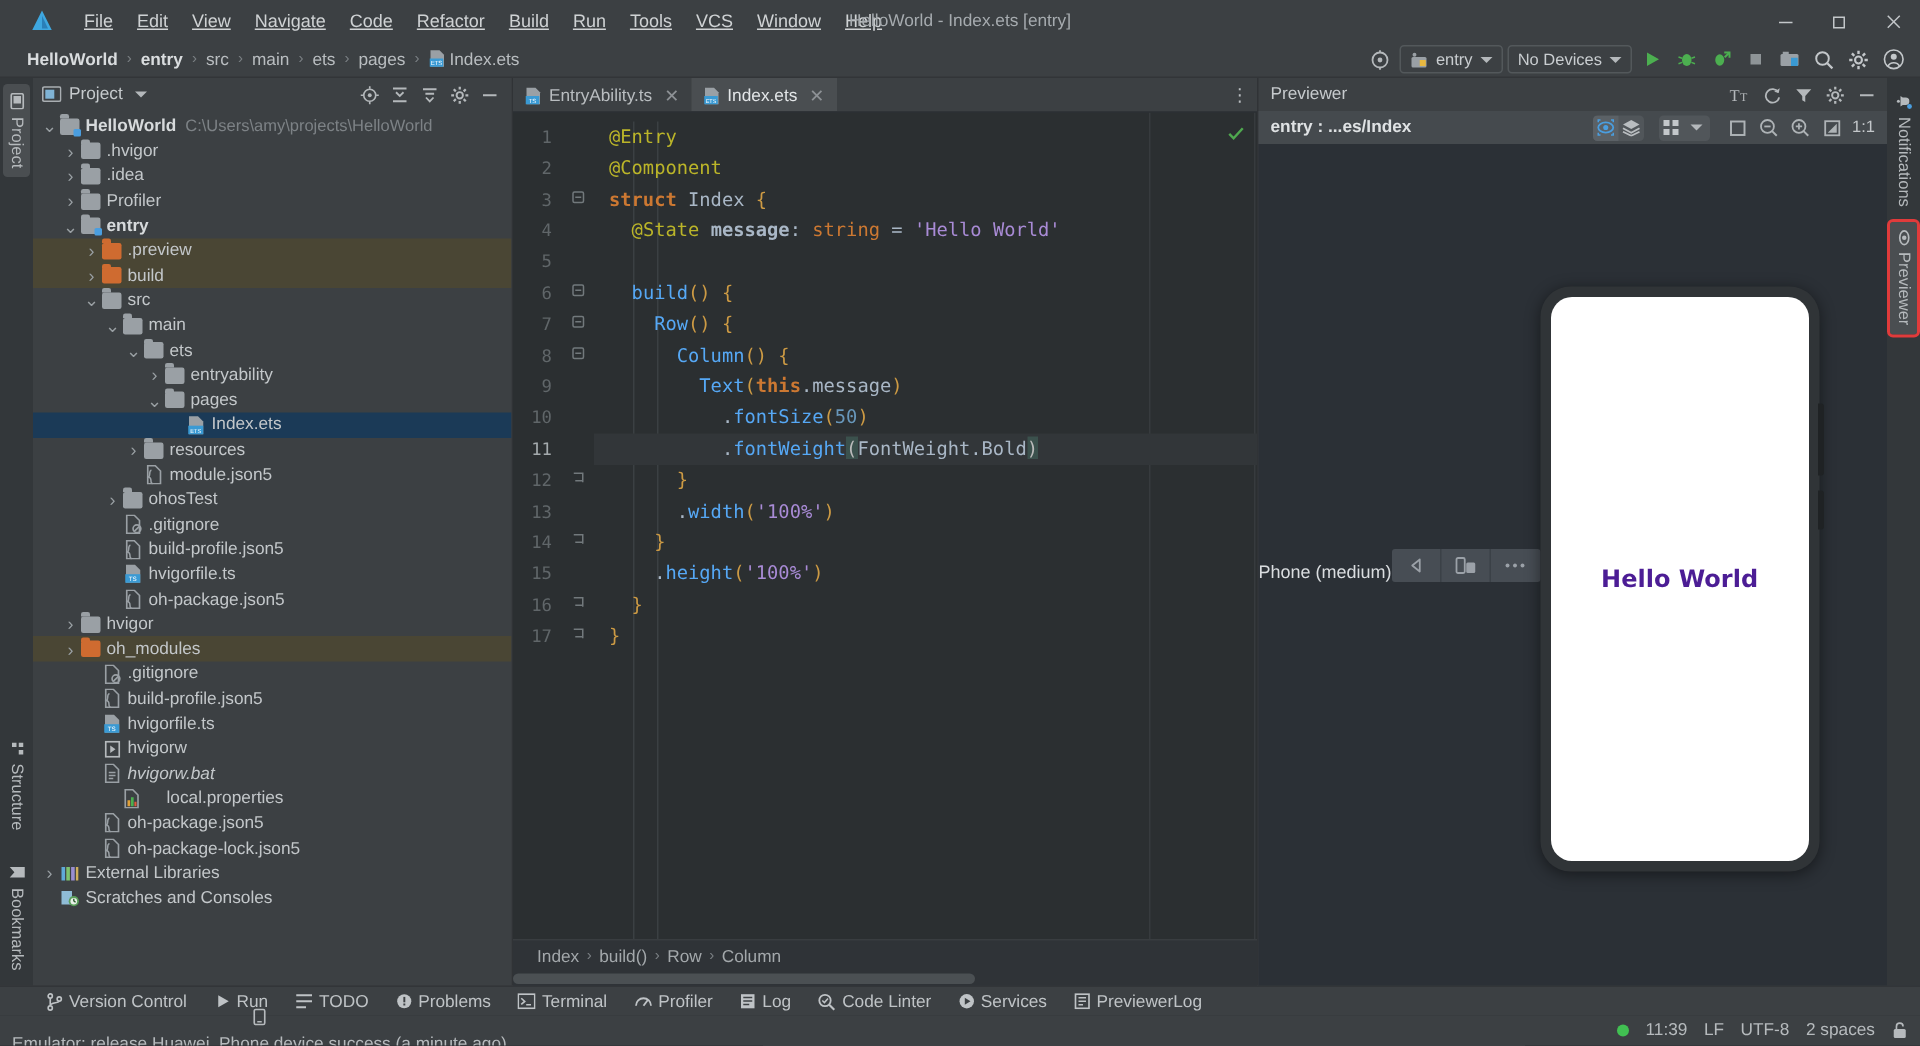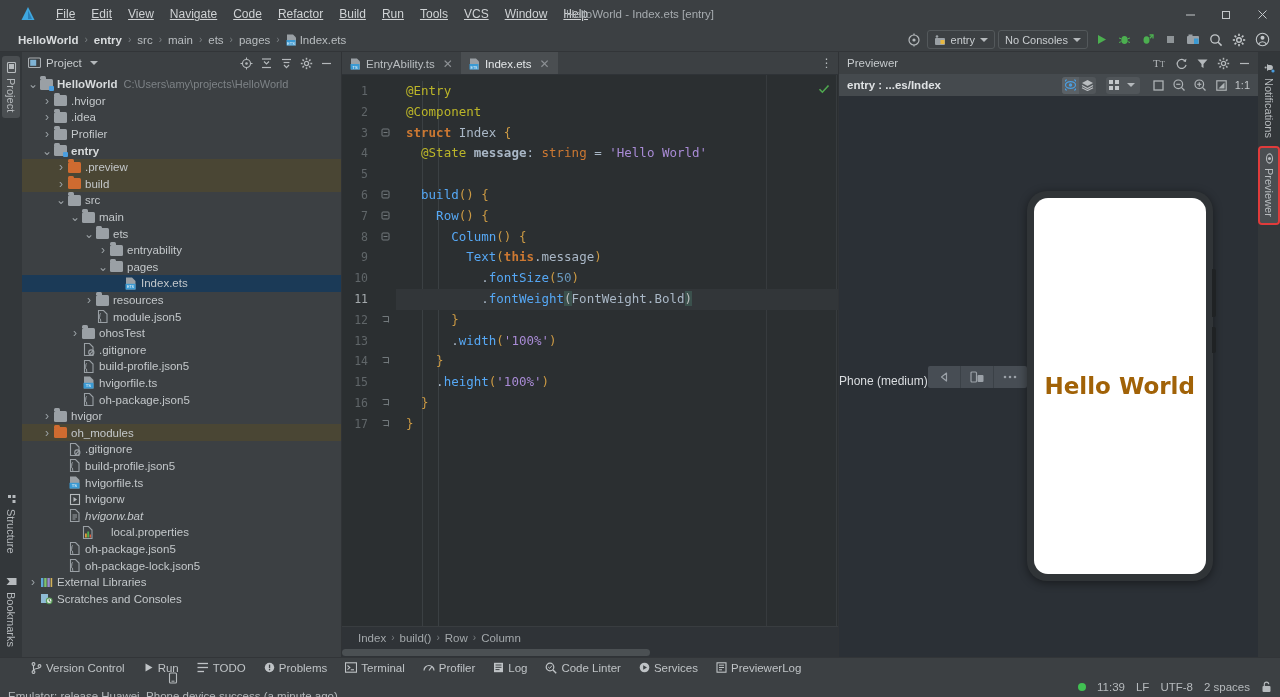--- a/index.html
+++ b/index.html
@@ -122,21 +122,21 @@
   .prevbar .right{ margin-left:auto; display:flex; align-items:center; gap:4px;}
   .prevbar .right .b{ width:17px;height:17px;display:flex;align-items:center;justify-content:center;color:#aeb3b6;}
   .ratio{ font-size:11px; color:#c3c7ca; padding-left:1px;}
   .prevbody{ flex:1; background:#2b3036; display:flex; align-items:center; padding-top:18px; position:relative;}
   .devname{ font-size:12px; color:#dadde0; margin-bottom:9px;}
   .devbtns{ display:flex; background:#474d54; border-radius:2px; overflow:hidden; margin-bottom:18px;}
   .devbtns .b{ width:33px;height:22px;display:flex;align-items:center;justify-content:center; border-right:1px solid #3b4147; color:#9ba1a8;}
   .devbtns .b:last-child{ border-right:none;}
   .phone{ width:186px; height:390px; background:#303437; border-radius:20px; padding:7px; position:relative; box-shadow:0 2px 10px rgba(0,0,0,.45);}
   .phone .screen{ width:100%;height:100%; background:#fff; border-radius:14px; display:flex; align-items:center; justify-content:center;}
-  .phone .screen span{ font-size:23px; font-weight:bold; color:#a16207; font-family:"DejaVu Sans", sans-serif;}
+  .phone .screen span{ font-size:16px; font-weight:bold; color:#4c1d95; font-family:"DejaVu Sans", sans-serif;}
   .phone .btn1{ position:absolute; right:-3px; top:78px; width:3.5px;height:48px; background:#1f2224; border-radius:0 2px 2px 0;}
   .phone .btn2{ position:absolute; right:-3px; top:136px; width:3.5px;height:26px; background:#1f2224; border-radius:0 2px 2px 0;}
 
   
   .toolwin{ height:20px; background:#3c4043; display:flex; align-items:center; padding-left:22px; gap:0px; flex:0 0 20px; border-top:1px solid #323538;}
   .twi{ display:flex; align-items:center; gap:4px; padding:2px 9px; font-size:11.5px; color:#bfc3c6; border-radius:3px;}
   .statusbar{ height:20px; background:#3c4043; display:flex; align-items:center; padding:0 8px 0 8px; flex:0 0 20px; font-size:11.5px; color:#b6babd;}
   .statusbar .left{ display:flex; align-items:center; gap:6px;flex-direction:column;}
   .statusbar .right{ margin-left:auto; display:flex; align-items:center; gap:11px;}
   .dotok{ width:8px;height:8px;border-radius:50%; background:#41c052;}
@@ -221,21 +221,21 @@
       <div class="combo">
         <svg width="12" height="12" viewBox="0 0 12 12">
             <rect x="1" y="4" width="10" height="7" rx="1" fill="#9aa0a5"></rect>
             <rect x="6.5" y="6" width="4" height="4" fill="#e8b840"></rect>
             <circle cx="3" cy="2.5" r="1.3" fill="#9aa0a5"></circle>
           </svg>
         <span>entry</span>
         <span class="caret"></span>
       </div>
       <div class="combo">
-        <span>No Consoles</span>
+        <span>No Devices</span>
         <span class="caret"></span>
       </div>
       <div class="ic">
           <svg width="13" height="13" viewBox="0 0 13 13">
             <path d="M3 2 L11 6.5 L3 11 Z" fill="#4caf50"></path>
           </svg>
         </div>
       <div class="ic">
           <svg width="13" height="13" viewBox="0 0 13 13">
             <ellipse cx="6.5" cy="7" rx="3.2" ry="4" fill="#4caf50"></ellipse>

